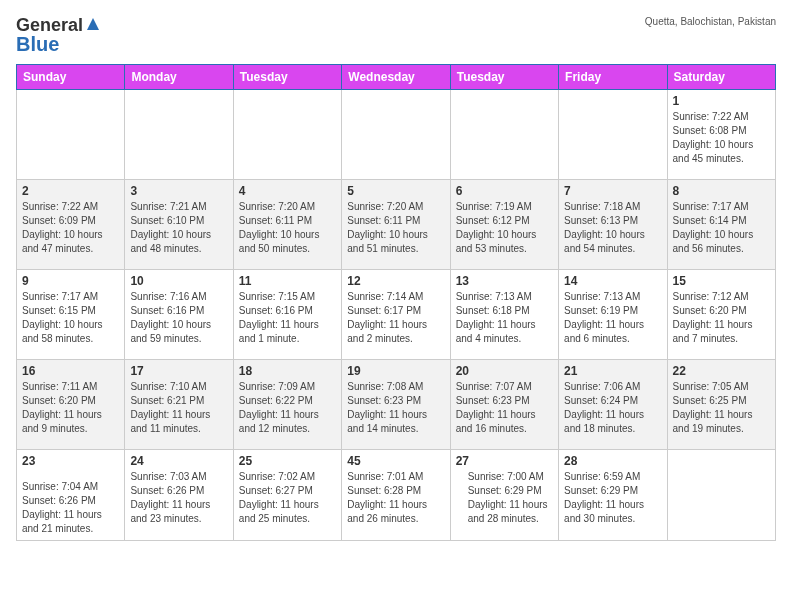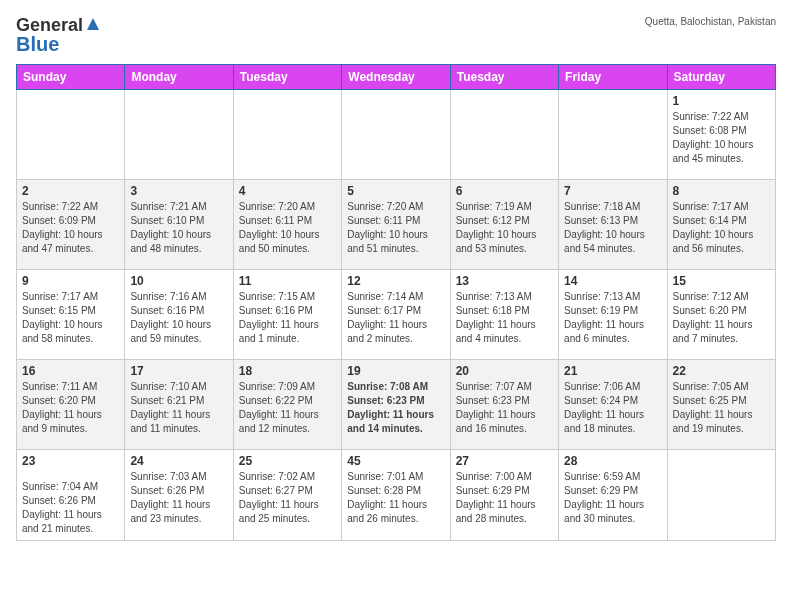--- a/index.html
+++ b/index.html
@@ -236,21 +236,21 @@
 Daylight: 11 hours and 11 minutes.</div>
         </td>
         <td class="row-alt">
           <span class="day-num">18</span>
           <div class="day-info" style="white-space: pre-wrap;">Sunrise: 7:09 AM
 Sunset: 6:22 PM
 Daylight: 11 hours and 12 minutes.</div>
         </td>
         <td class="row-alt">
           <span class="day-num">19</span>
-          <div class="day-info" style="white-space: pre-wrap; font-weight: bold;">Sunrise: 7:08 AM
+          <div class="day-info" style="white-space: pre-wrap;">Sunrise: 7:08 AM
 Sunset: 6:23 PM
 Daylight: 11 hours and 14 minutes.</div>
         </td>
         <td class="row-alt">
           <span class="day-num">20</span>
           <div class="day-info" style="white-space: pre-wrap;">Sunrise: 7:07 AM
 Sunset: 6:23 PM
 Daylight: 11 hours and 16 minutes.</div>
         </td>
         <td class="row-alt">
@@ -286,21 +286,21 @@
 Daylight: 11 hours and 25 minutes.</div>
         </td>
         <td class="row-white">
           <span class="day-num">45</span>
           <div class="day-info" style="white-space: pre-wrap;">Sunrise: 7:01 AM
 Sunset: 6:28 PM
 Daylight: 11 hours and 26 minutes.</div>
         </td>
         <td class="row-white">
           <span class="day-num">27</span>
-          <div class="day-info" style="white-space: pre-wrap;">Sunrise: 7:00 AM
+          <div class="day-info" style="white-space: pre-wrap; margin-left: 12px;">Sunrise: 7:00 AM
 Sunset: 6:29 PM
 Daylight: 11 hours and 28 minutes.</div>
         </td>
         <td class="row-white">
           <span class="day-num">28</span>
           <div class="day-info" style="white-space: pre-wrap;">Sunrise: 6:59 AM
 Sunset: 6:29 PM
 Daylight: 11 hours and 30 minutes.</div>
         </td>
         <td class="row-white empty-cell"></td>

